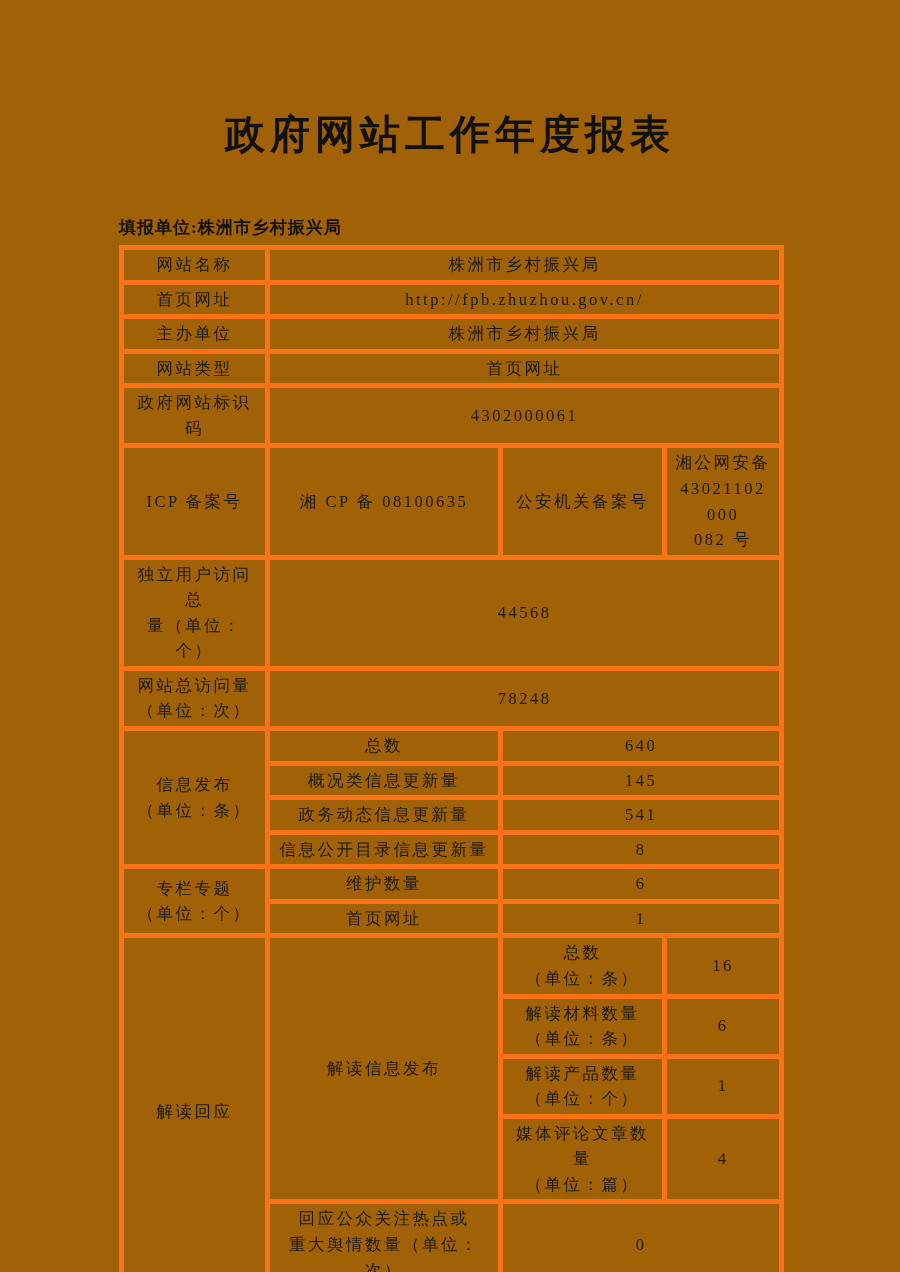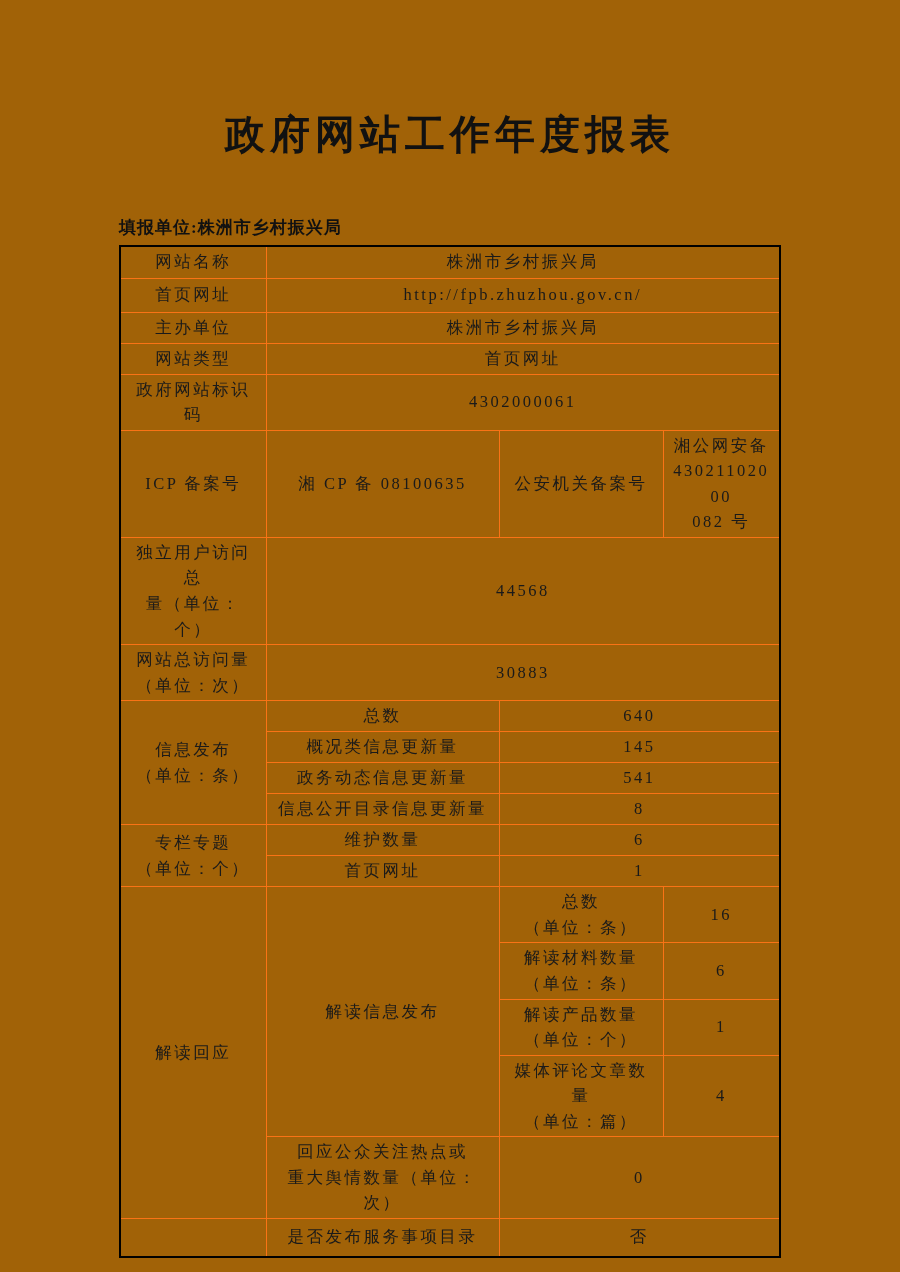--- a/index.html
+++ b/index.html
@@ -43,21 +43,21 @@
     color: #111;
   }
   table.report {
     margin-top: 6px;
     width: 662px;
     border-collapse: collapse;
     table-layout: fixed;
     border: 2px solid #000;
   }
   table.report td {
-    border: 1px solid #f97316;
+    border: 5px solid #f97316;
     text-align: center;
     vertical-align: middle;
     font-size: 16.5px;
     letter-spacing: 2.5px;
     line-height: 1.55;
     white-space: pre-line;
     padding: 2px 8px;
     color: #1a1a1a;
   }
   td.break-all { word-break: break-all; }
@@ -115,21 +115,21 @@
 082 号</td>
         </tr>
         <tr>
           <td style="height:54px">独立用户访问总
 量（单位：个）</td>
           <td colspan="3">44568</td>
         </tr>
         <tr>
           <td style="height:55px">网站总访问量
 （单位：次）</td>
-          <td colspan="3">30883</td>
+          <td colspan="3">78248</td>
         </tr>
 
         <tr>
           <td rowspan="4">信息发布
 （单位：条）</td>
           <td style="height:31px">总数</td>
           <td colspan="2">640</td>
         </tr>
         <tr>
           <td style="height:31px">概况类信息更新量</td>

